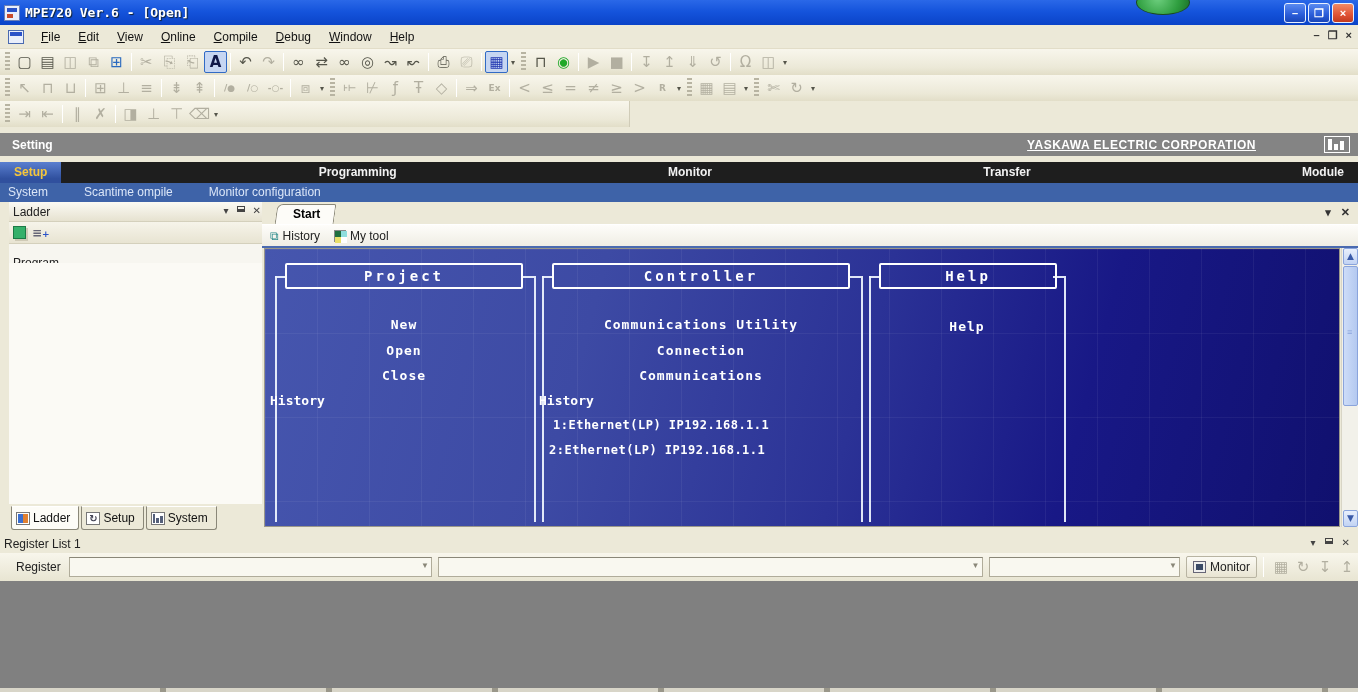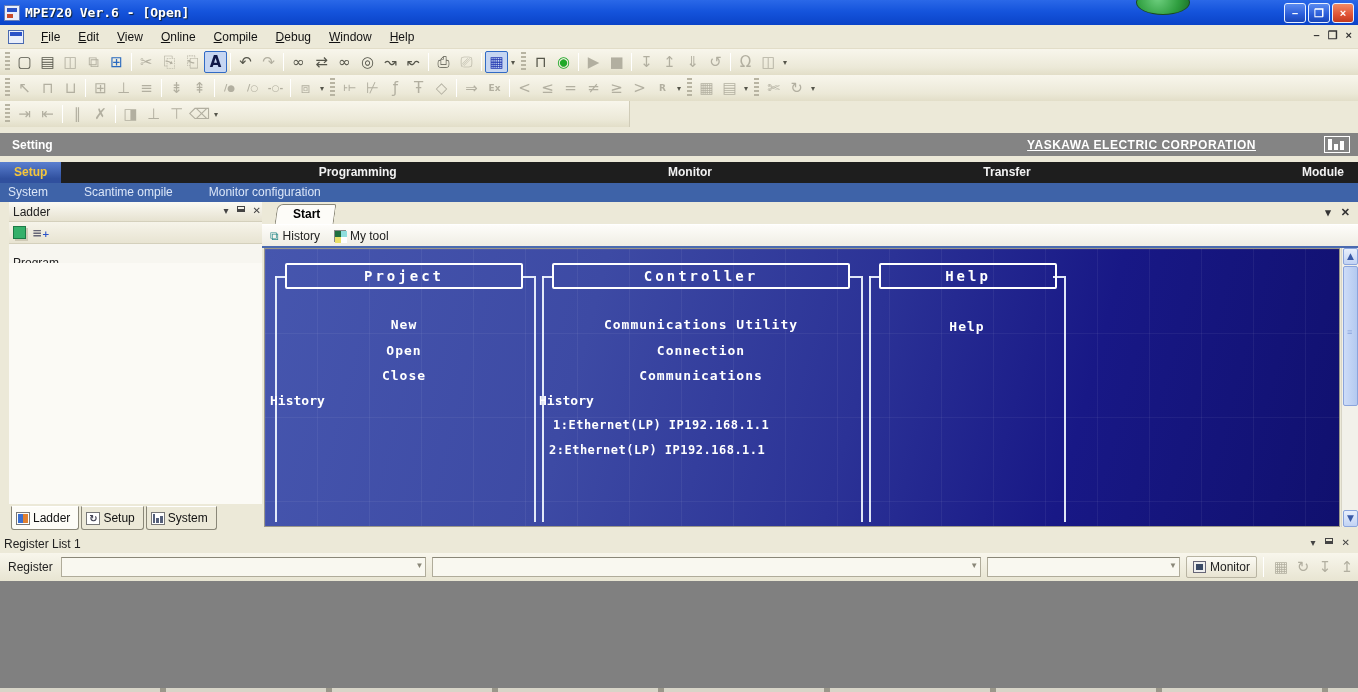--- a/index.html
+++ b/index.html
@@ -125,21 +125,21 @@
   .varrow.up { top:0; } .varrow.down { bottom:0; }
   .vthumb { position:absolute; left:1px; top:18px; width:15px; height:140px; background:linear-gradient(90deg,#cddcf8,#b4c9f0); border:1px solid #8aa4dc; border-radius:2px; }
   .vthumb:before { content:"≡"; position:absolute; left:3px; top:60px; color:#8aa4dc; font-size:9px; }
 
   
   .register-title { position:absolute; left:0; top:535px; width:1358px; height:18px; background:#ece9d8;
     font:12px "Liberation Sans",sans-serif; color:#222; padding:2px 4px; }
   .register-title .pctl { position:absolute; right:8px; top:2px; display:flex; gap:9px; color:#444; font-size:10px; }
   .register-bar { position:absolute; left:0; top:553px; width:1358px; height:28px; background:linear-gradient(#f8f6ec,#e8e5d2);
     display:flex; align-items:center; font:12px "Liberation Sans",sans-serif; color:#222; }
-  .reg-label { margin:0 8px 0 8px; }
+  .reg-label { margin:0 8px 0 16px; }
   .combo { height:20px; background:#f9f8f0; border:1px solid #b0ac9a; border-top-color:#8a8778; position:relative; margin-right:6px; }
   .combo .arrow { position:absolute; right:2px; top:3px; font-size:8px; color:#8a8778; }
   .combo1 { width:368px; } .combo2 { width:552px; } .combo3 { width:194px; }
   .monitor-btn { display:flex; align-items:center; gap:4px; height:22px; padding:0 6px; border:1px solid #b8b4a2;
     border-radius:2px; background:linear-gradient(#fbfaf4,#e8e4d2); cursor:default; }
   .monitor-icon { width:13px; height:12px; border:1px solid #667; background:#eee; position:relative; }
   .monitor-icon:before { content:""; position:absolute; left:2px; top:2px; right:2px; bottom:2px; background:#3a4a66; }
   .reg-sep { width:1px; height:20px; background:#c2beac; border-right:1px solid #fff; margin:0 6px; }
   .reg-icons { display:flex; }
   .reg-icons .tbtn { width:22px; }

